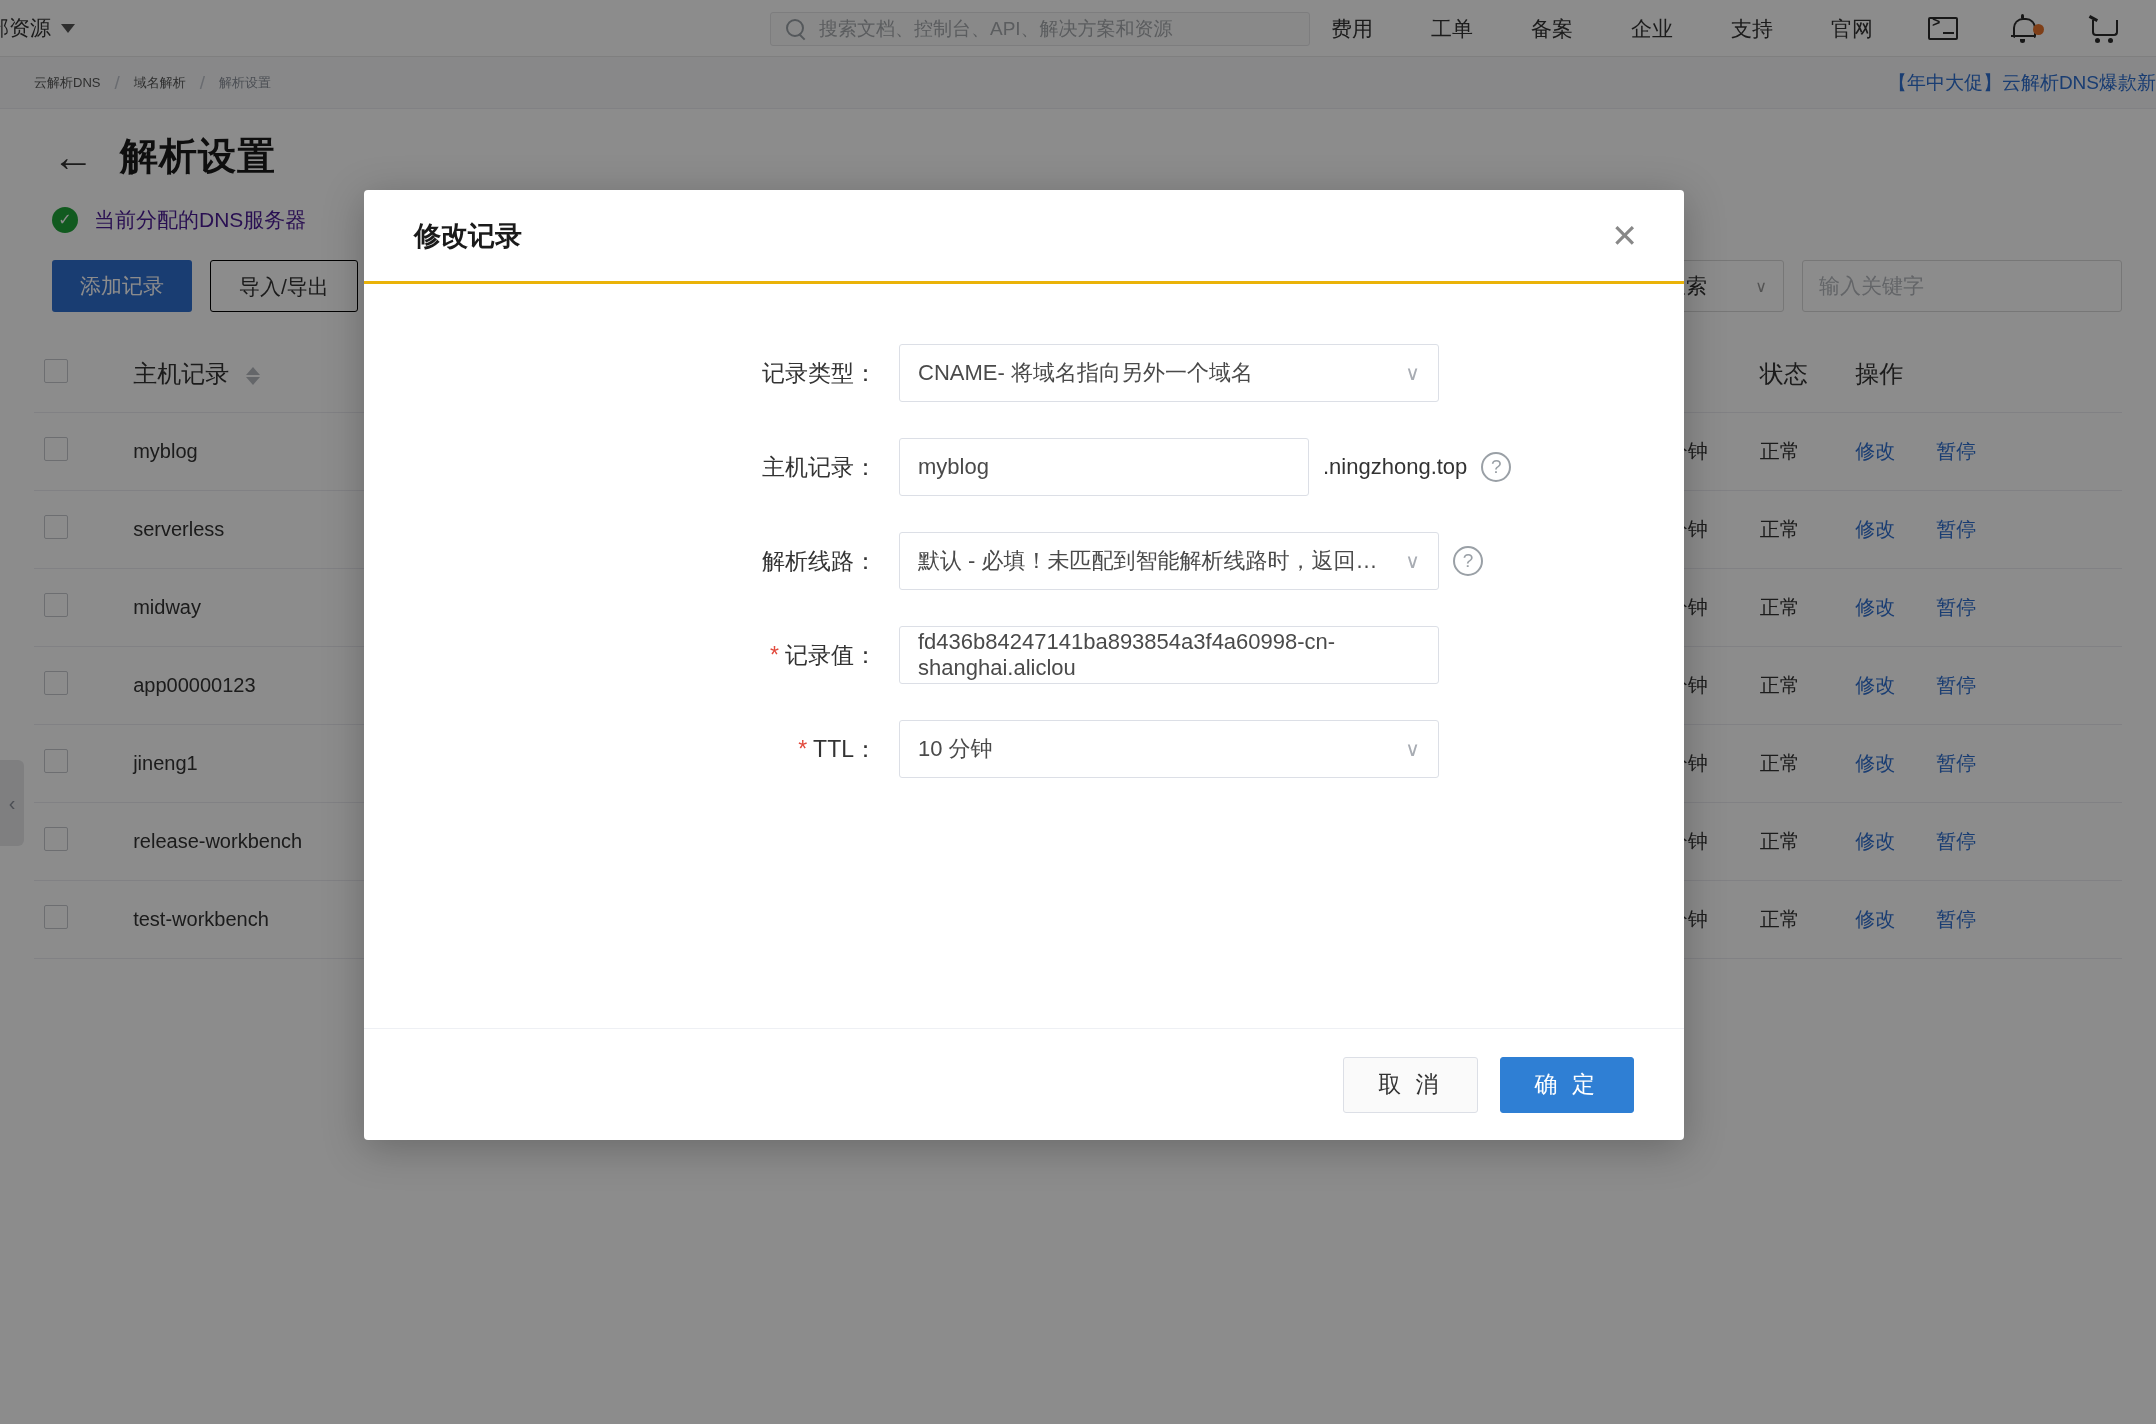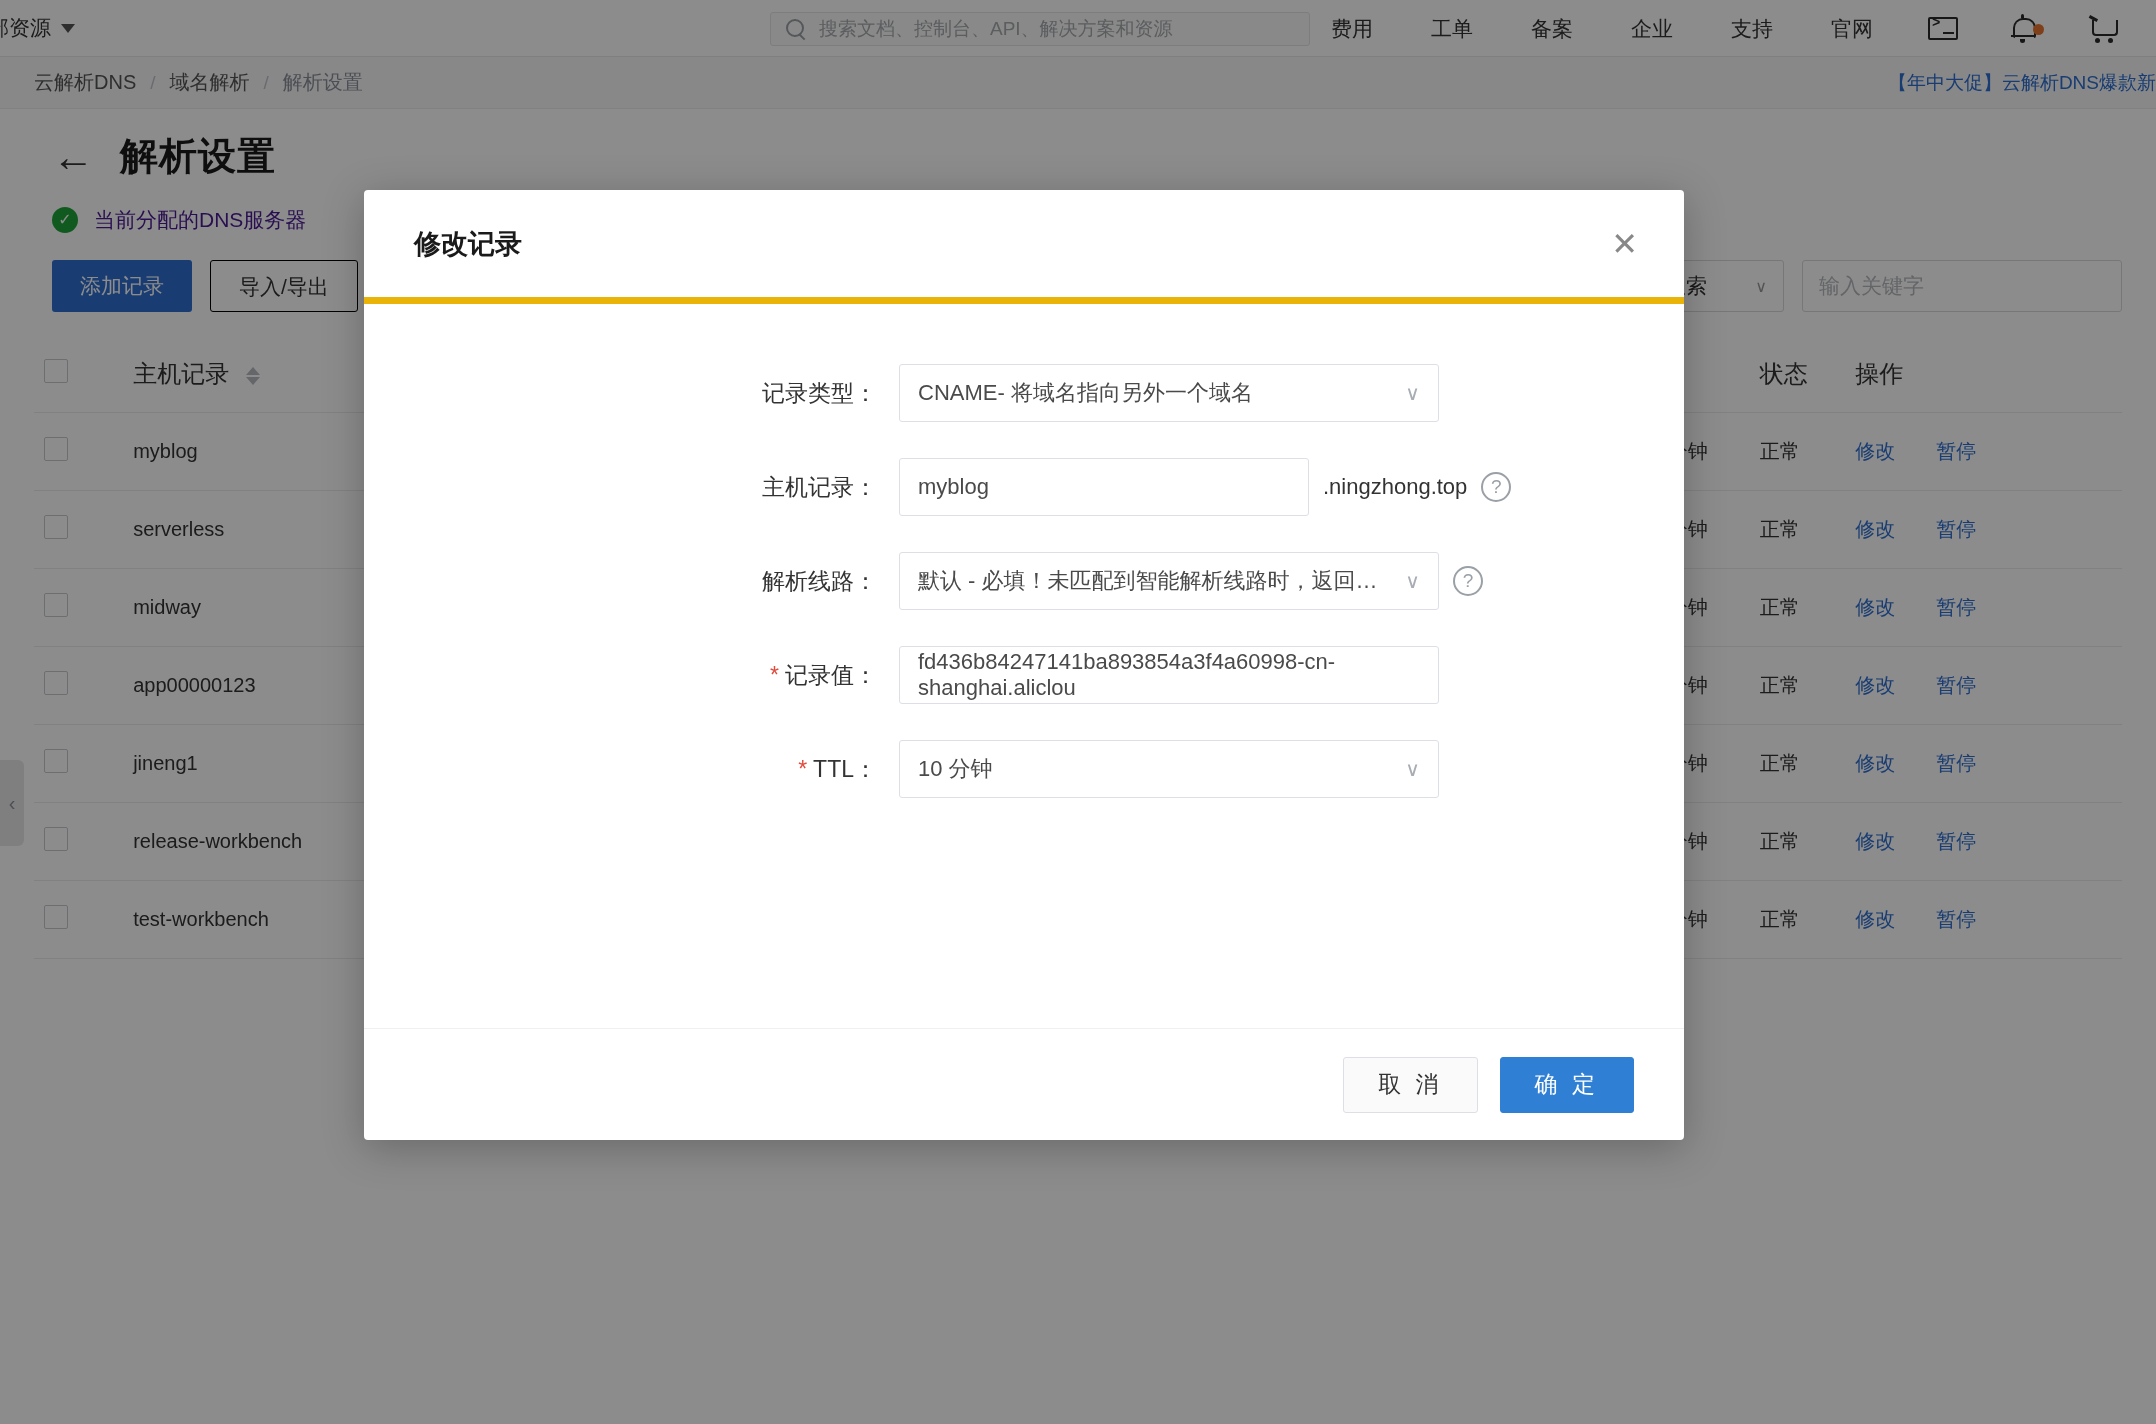--- a/index.html
+++ b/index.html
@@ -130,21 +130,21 @@
   .cart-w1 { left: 7px; }
   .cart-w2 { left: 20px; }
 
   
   .crumbbar {
     height: 52px; background: #f7f8fa;
     border-bottom: 1px solid #ebecf0;
     display: flex; align-items: center; padding: 0 34px;
     position: relative;
   }
-  .crumb { font-size: 20px; color: #555; cursor: pointer; }
+  .crumb { font-size: 13px; color: #555; cursor: pointer; }
   .crumb.last { color: #8a8f99; cursor: default; }
   .crumb-sep { font-size: 19px; color: #c0c4cc; margin: 0 14px; }
   .promo {
     position: absolute; right: 0px; top: 0; line-height: 52px;
     font-size: 19px; color: #2f6fd0; cursor: pointer; white-space: nowrap;
   }
 
   
   .content { padding: 0 34px; background: #fff; }
   .titlerow { display: flex; align-items: center; gap: 26px; padding: 22px 0 12px 18px; }
@@ -237,22 +237,22 @@
 
   
   .modal {
     position: absolute; z-index: 100;
     left: 364px; top: 190px; width: 1320px; height: 950px;
     background: #fff; border-radius: 4px;
     box-shadow: 0 8px 40px rgba(0,0,0,0.25);
     display: flex; flex-direction: column;
   }
   .modal-head {
-    height: 114px; display: flex; align-items: center;
-    padding: 0 50px; border-bottom: 7px solid #eab308;
+    height: 94px; display: flex; align-items: center;
+    padding: 0 50px; border-bottom: 3px solid #eab308;
     position: relative;
   }
   .modal-title { font-size: 27px; font-weight: bold; color: #1a1a1a; }
   .modal-close {
     position: absolute; right: 46px; top: 50%; transform: translateY(-50%);
     font-size: 32px; color: #888; cursor: pointer; line-height: 1;
   }
   .modal-body { flex: 1; padding: 60px 0 0 0; }
   .form-row {
     display: flex; align-items: center; margin-bottom: 36px;

